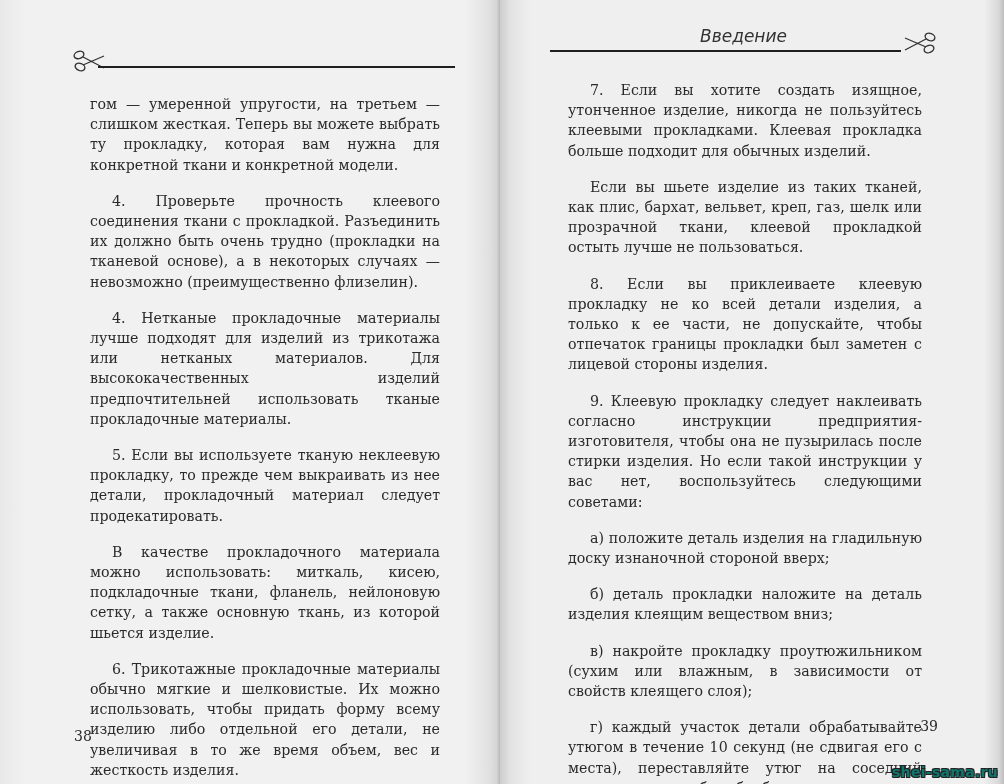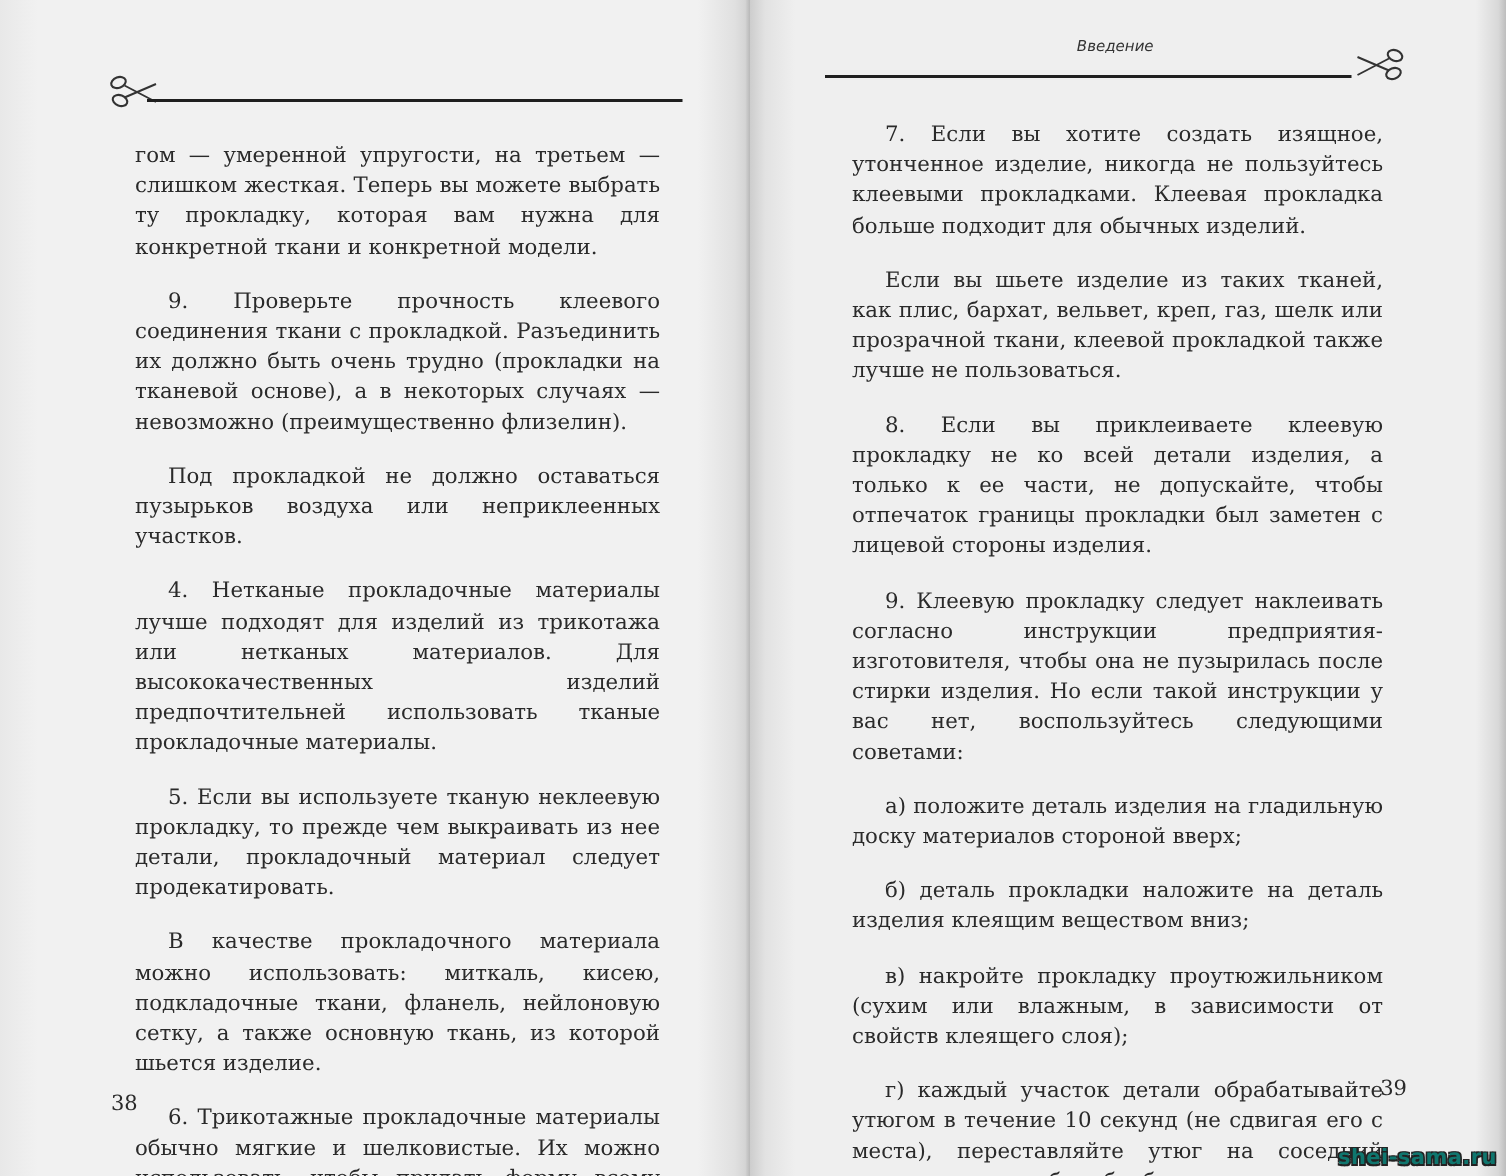--- a/index.html
+++ b/index.html
@@ -18,21 +18,21 @@
   .page.left { left: 0; width: 500px;
     background: linear-gradient(90deg, #e8e8e8 0%, #f1f1f1 5%, #f1f1f1 93%, #e0e0e0 98%, #cfcfcf 100%); }
   .page.right { left: 500px; width: 504px;
     background: linear-gradient(90deg, #cdcdcd 0%, #e2e2e2 2%, #efefef 6%, #efefef 96%, #d8d8d8 99%, #bdbdbd 100%); }
   .gutter {
     position: absolute; left: 497px; top: 0; width: 6px; height: 784px;
     background: linear-gradient(90deg, #d2d2d2, #b8b8b8 50%, #d8d8d8);
   }
   .running-head {
     position: absolute; top: 38px; height: 24px;
-    font-style: italic; font-size: 10px; color: #333;
+    font-style: italic; font-size: 17px; color: #333;
     font-family: "DejaVu Sans", sans-serif;
   }
   .left .running-head { left: 72px; width: 383px; }
   .right .running-head { left: 50px; width: 387px; top: 26px; }
   .running-head .title { position: absolute; width: 100%; text-align: center; top: 0; }
   .left .running-head .title { top: 8px; }
   .running-head .rule {
     position: absolute; height: 2px; background: #1f1f1f;
   }
   .left .running-head .rule { left: 26px; right: 0; top: 28px; }
@@ -70,22 +70,21 @@
       <svg class="scissors" viewBox="0 0 34 26">
         <ellipse cx="7" cy="7" rx="5" ry="3.5" fill="none" stroke="#333" stroke-width="1.4" transform="rotate(-20 7 7)"></ellipse>
         <ellipse cx="8" cy="19" rx="5" ry="3.5" fill="none" stroke="#333" stroke-width="1.4" transform="rotate(20 8 19)"></ellipse>
         <path d="M11 9 L32 20 M11 17 L32 8" stroke="#333" stroke-width="1.3" fill="none"></path>
       </svg>
       <div class="rule"></div>
     </div>
 
     <div class="body-text">
       <p>гом — умеренной упругости, на третьем — слишком жесткая. Теперь вы можете выбрать ту прокладку, которая вам нужна для конкретной ткани и конкретной модели.</p>
-      <p class="indent">9. Проверьте прочность клеевого соединения ткани с прокладкой. Разъединить их должно быть очень трудно (прокладки на тканевой основе), а в некоторых случаях — невозможно (преимущественно флизелин).</p>
-      <p class="indent">Под прокладкой не должно оставаться пузырьков воздуха или неприклеенных участков.</p>
+      <p class="indent">4. Проверьте прочность клеевого соединения ткани с прокладкой. Разъединить их должно быть очень трудно (прокладки на тканевой основе), а в некоторых случаях — невозможно (преимущественно флизелин).</p>
       <p class="indent">4. Нетканые прокладочные материалы лучше подходят для изделий из трикотажа или нетканых материалов. Для высококачественных изделий предпочтительней использовать тканые прокладочные материалы.</p>
       <p class="indent">5. Если вы используете тканую неклеевую прокладку, то прежде чем выкраивать из нее детали, прокладочный материал следует продекатировать.</p>
       <p class="indent">В качестве прокладочного материала можно использовать: миткаль, кисею, подкладочные ткани, фланель, нейлоновую сетку, а также основную ткань, из которой шьется изделие.</p>
       <p class="indent">6. Трикотажные прокладочные материалы обычно мягкие и шелковистые. Их можно использовать, чтобы придать форму всему изделию либо отдельной его детали, не увеличивая в то же время объем, вес и жесткость изделия.</p>
     </div>
 
     <div class="pagenum">38</div>
   </div>
 
   <div class="gutter"></div>
@@ -96,24 +95,24 @@
       <div class="rule"></div>
       <svg class="scissors" viewBox="0 0 34 26">
         <ellipse cx="27" cy="7" rx="5" ry="3.5" fill="none" stroke="#333" stroke-width="1.4" transform="rotate(20 27 7)"></ellipse>
         <ellipse cx="26" cy="19" rx="5" ry="3.5" fill="none" stroke="#333" stroke-width="1.4" transform="rotate(-20 26 19)"></ellipse>
         <path d="M23 9 L2 20 M23 17 L2 8" stroke="#333" stroke-width="1.3" fill="none"></path>
       </svg>
     </div>
 
     <div class="body-text">
       <p class="indent">7. Если вы хотите создать изящное, утонченное изделие, никогда не пользуйтесь клеевыми прокладками. Клеевая прокладка больше подходит для обычных изделий.</p>
-      <p class="indent">Если вы шьете изделие из таких тканей, как плис, бархат, вельвет, креп, газ, шелк или прозрачной ткани, клеевой прокладкой также лучше не пользоваться.</p>
+      <p class="indent">Если вы шьете изделие из таких тканей, как плис, бархат, вельвет, креп, газ, шелк или прозрачной ткани, клеевой прокладкой остыть лучше не пользоваться.</p>
       <p class="indent">8. Если вы приклеиваете клеевую прокладку не ко всей детали изделия, а только к ее части, не допускайте, чтобы отпечаток границы прокладки был заметен с лицевой стороны изделия.</p>
       <p class="indent">9. Клеевую прокладку следует наклеивать согласно инструкции предприятия-изготовителя, чтобы она не пузырилась после стирки изделия. Но если такой инструкции у вас нет, воспользуйтесь следующими советами:</p>
-      <p class="indent">а) положите деталь изделия на гладильную доску материалов стороной вверх;</p>
+      <p class="indent">а) положите деталь изделия на гладильную доску изнаночной стороной вверх;</p>
       <p class="indent">б) деталь прокладки наложите на деталь изделия клеящим веществом вниз;</p>
       <p class="indent">в) накройте прокладку проутюжильником (сухим или влажным, в зависимости от свойств клеящего слоя);</p>
       <p class="indent">г) каждый участок детали обрабатывайте утюгом в течение 10 секунд (не сдвигая его с места), переставляйте утюг на соседний участок так, чтобы обрабатываемые участки перекрывались; продолжайте эти действия, пока вся поверхность прокладки не окажется приклеенной к ткани (утюг во время работы не должен скользить по прокладке);</p>
       <p class="indent">д) переверните деталь изделия, накройте проутюжильником и повторите процесс приклеивания;</p>
       <p class="indent">е) дайте ткани остыть и проверьте сцепление прокладки с тканью, если необходимо, еще раз повторите весь процесс приклеивания.</p>
     </div>
 
     <div class="pagenum">39</div>
   </div>
 

